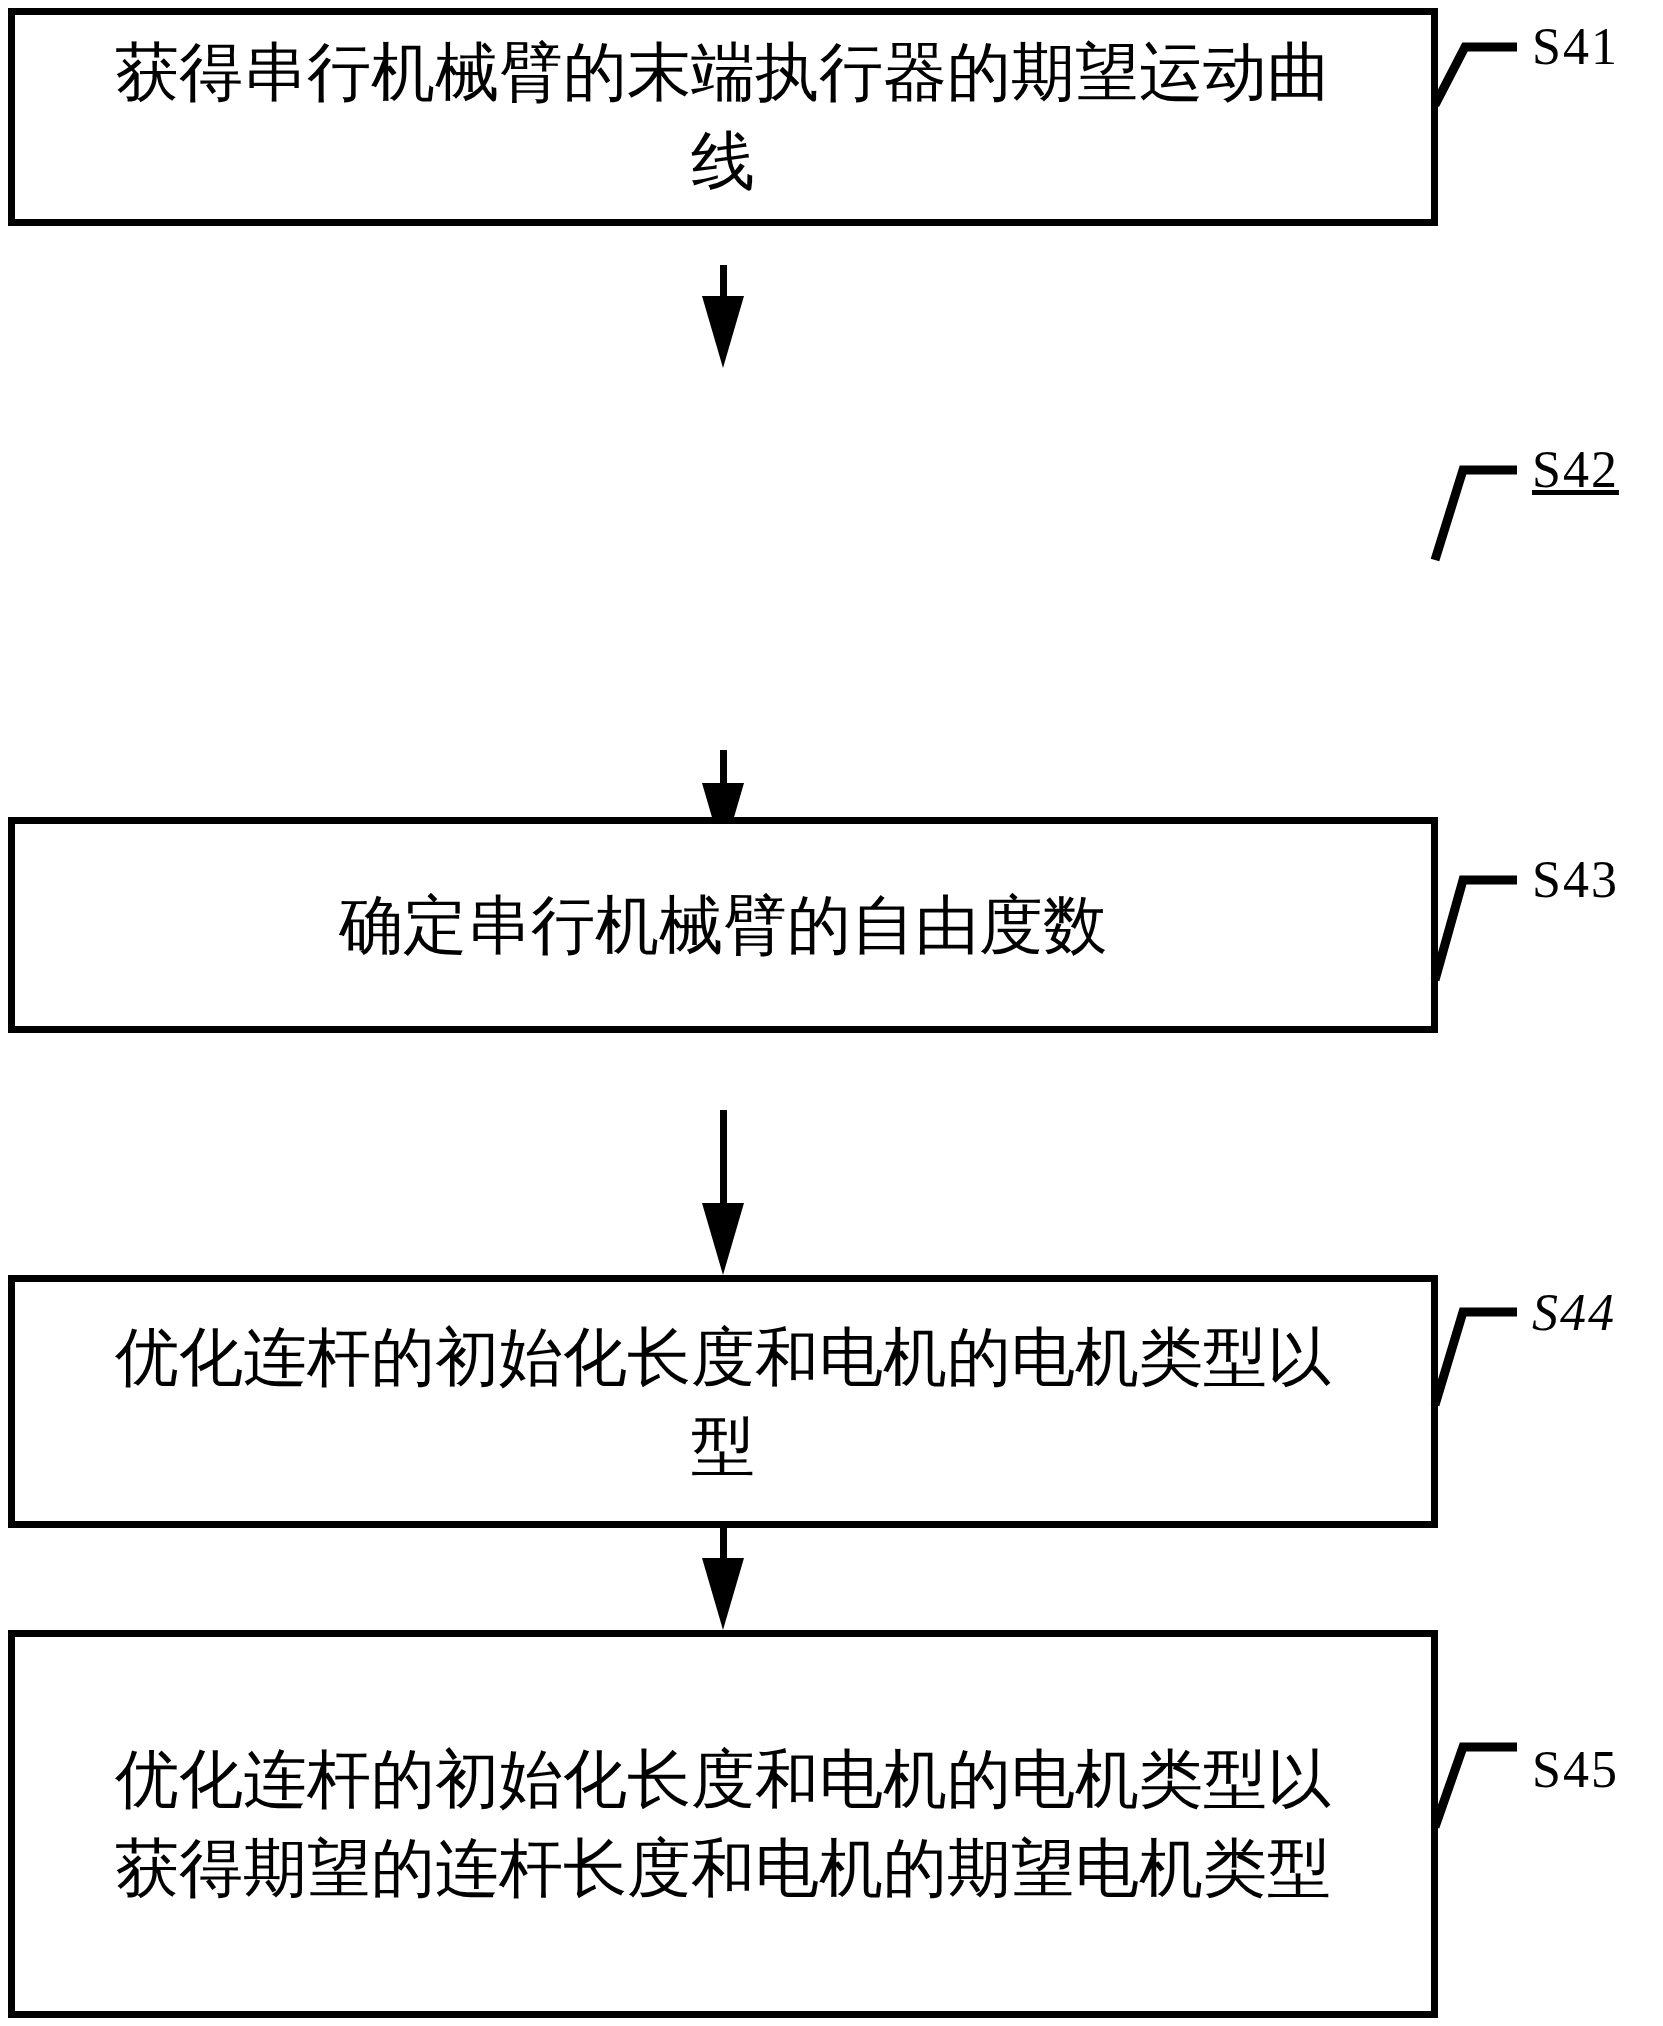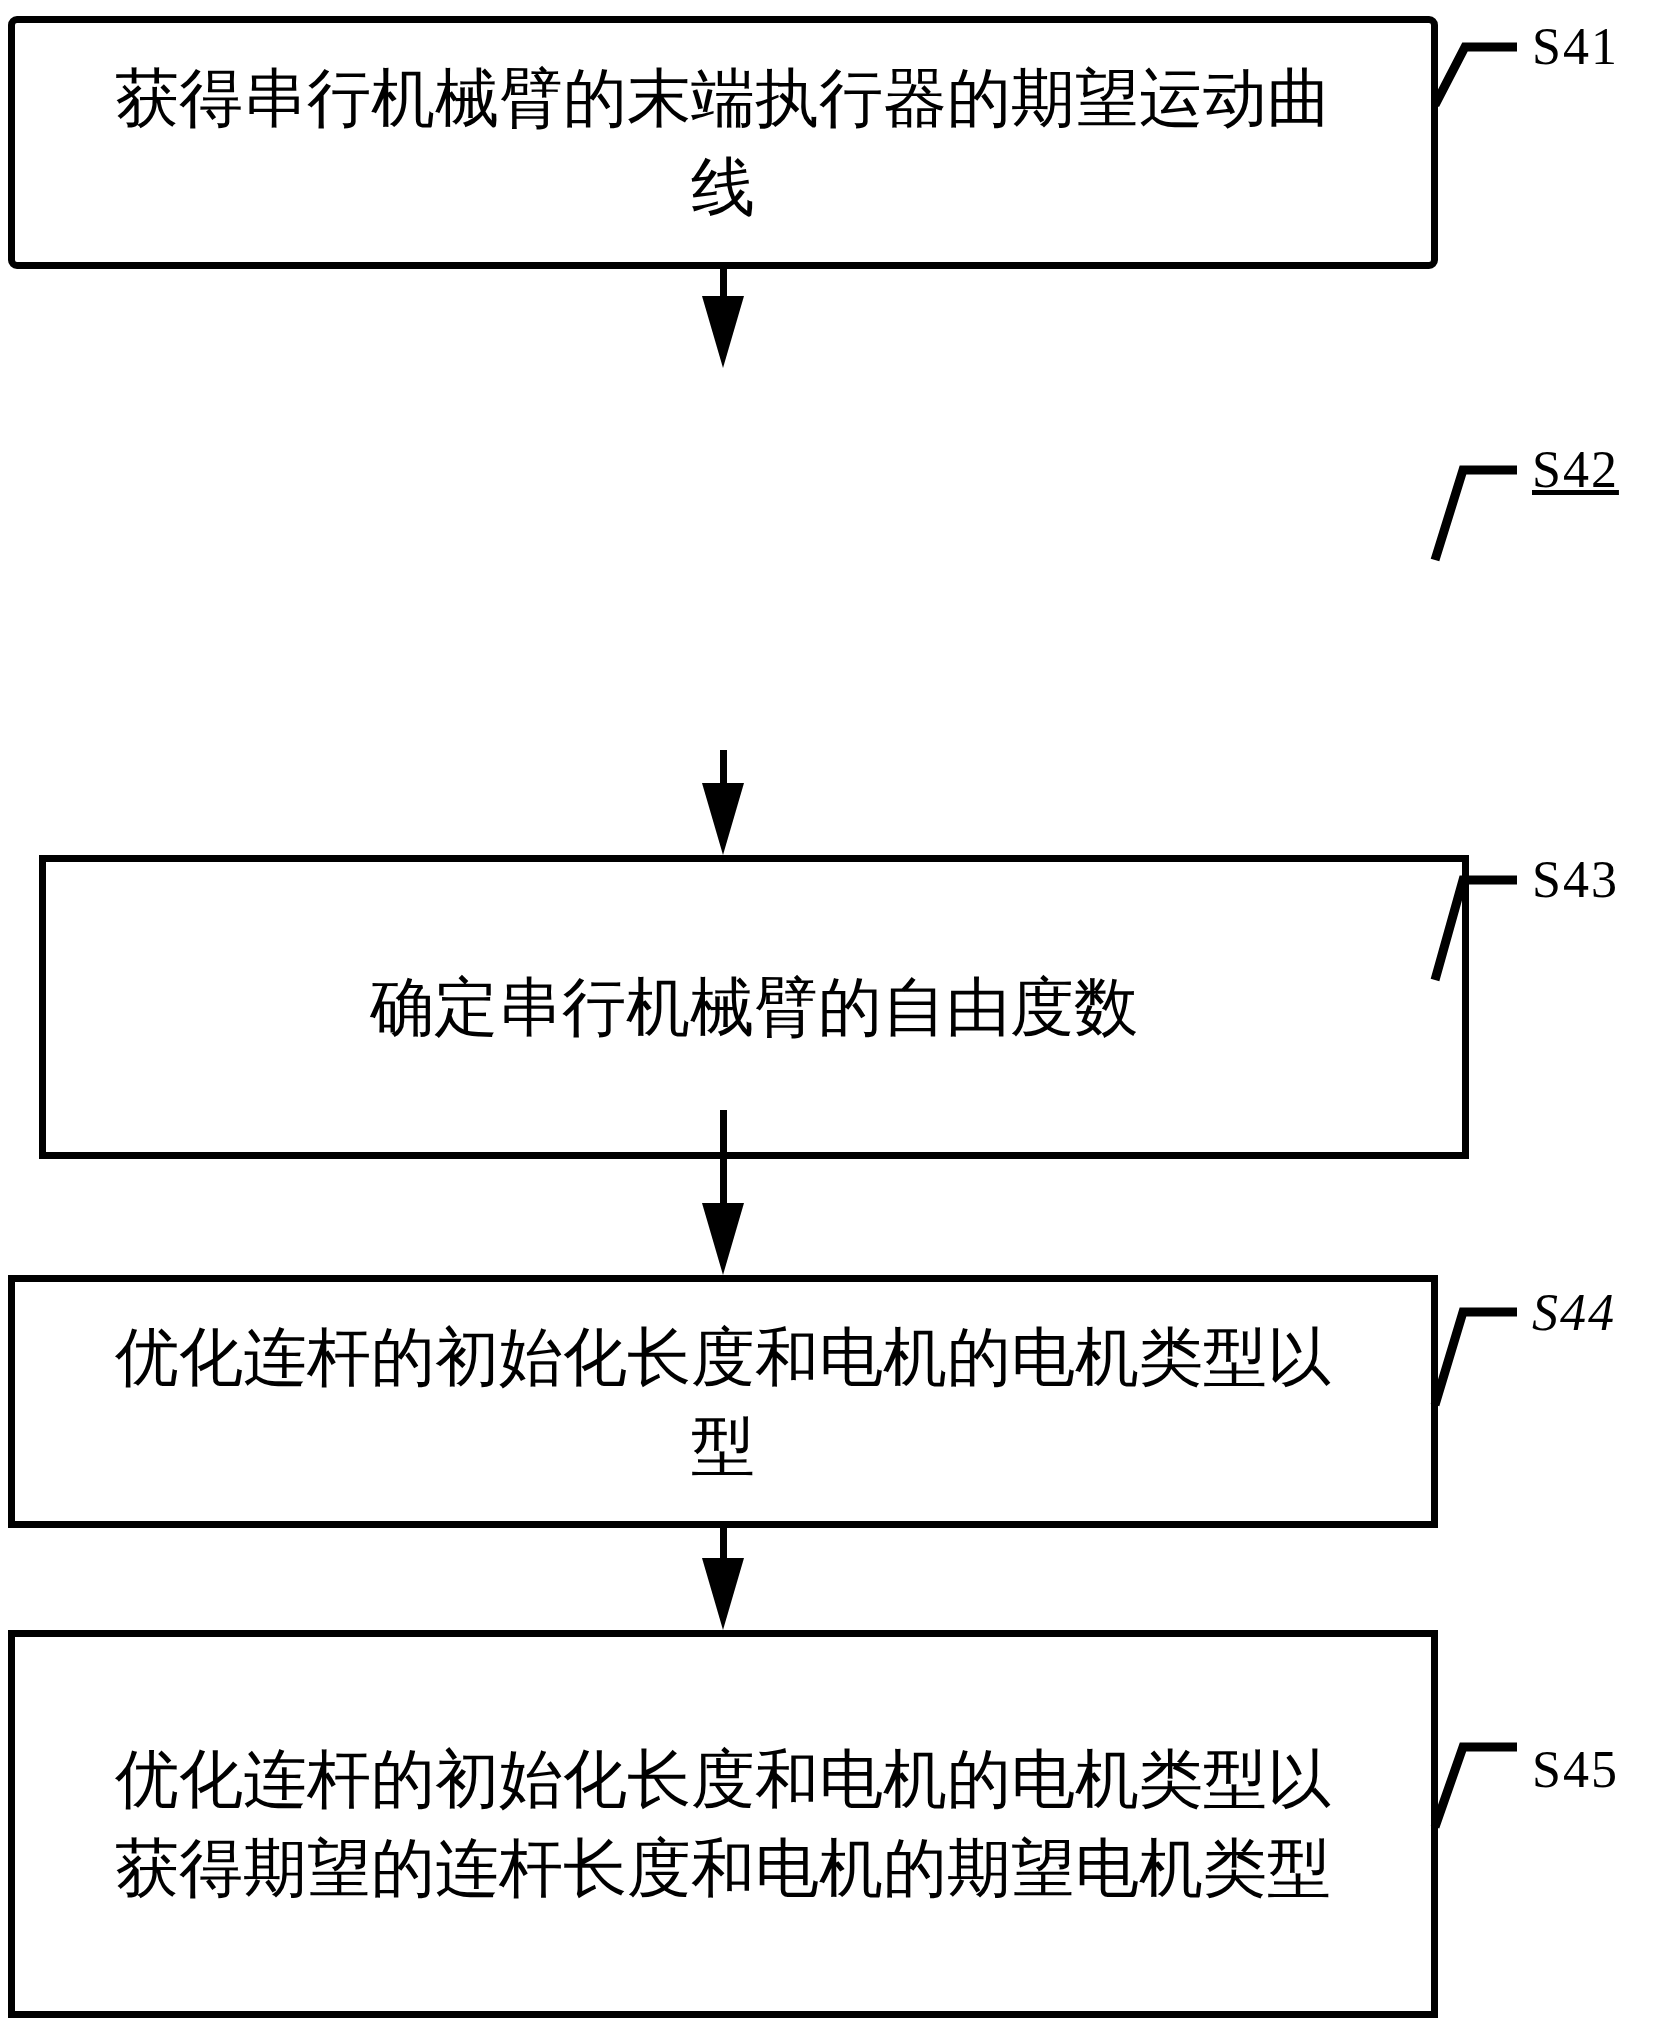--- a/index.html
+++ b/index.html
@@ -64,41 +64,41 @@
     fill: none;
     stroke: #000000;
     stroke-width: 9;
   }
 </style>
 </head>
 <body>
 
 <div id="canvas">
 
-  <div class="flow-box" style="top:16px; height:253px;border-radius:9px;">
+  <div class="flow-box" style="top:8px; height:218px;">
     <span>获得串行机械臂的末端执行器的期望运动曲
 线</span>
   </div>
   <svg class="leader" style="top:37px;" width="100" height="130">
     <polyline points="5,68 35,10 87,10"></polyline>
   </svg>
   <div class="step-label" style="top:10px;">S41</div>
 
   <div class="arrow-shaft" style="top:265px; height:43px;"></div>
   <div class="arrow-head" style="top:296px;"></div>
 
   <svg class="leader" style="top:460px;" width="100" height="130">
     <polyline points="5,100 33,10 87,10"></polyline>
   </svg>
   <div class="step-label" style="top:433px;text-decoration:underline;">S42</div>
 
   <div class="arrow-shaft" style="top:750px; height:45px;"></div>
   <div class="arrow-head" style="top:783px;"></div>
 
-  <div class="flow-box" style="top:855px; height:304px;margin-left:31px;">
+  <div class="flow-box" style="top:817px; height:216px;">
     <span>确定串行机械臂的自由度数</span>
   </div>
   <svg class="leader" style="top:870px;" width="100" height="130">
     <polyline points="5,110 33,10 87,10"></polyline>
   </svg>
   <div class="step-label" style="top:843px;">S43</div>
 
   <div class="arrow-shaft" style="top:1110px; height:105px;"></div>
   <div class="arrow-head" style="top:1203px;"></div>
 

